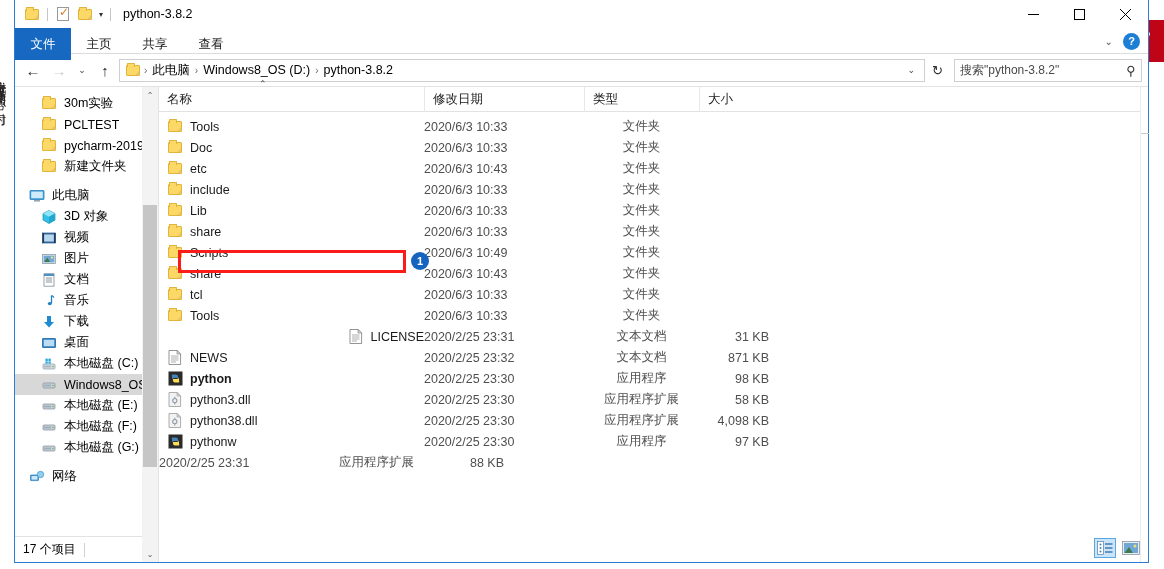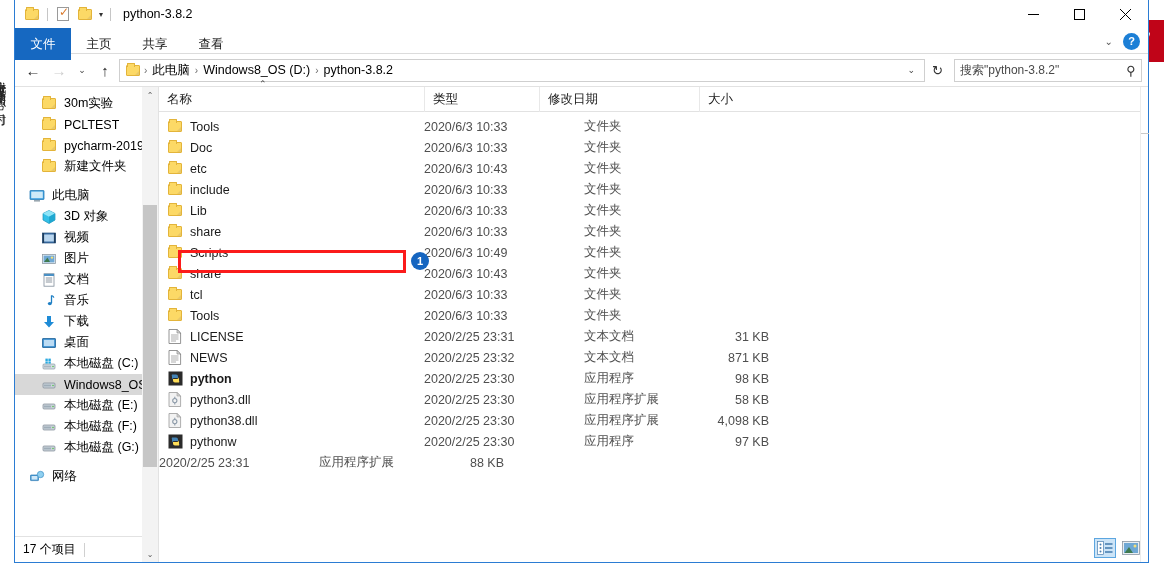--- a/index.html
+++ b/index.html
@@ -176,21 +176,21 @@
   .col + .col { border-left: 1px solid #e8e8e8; }
   .sort-caret {
     position: absolute; top: -8px; left: 100px; font-size: 9px; color: #444;
   }
   .rows { flex: 1 1 auto; overflow: hidden; padding-top: 4px; }
   .row {
     height: 21px; display: flex; align-items: center; font-size: 12.5px; color: #1a1a1a;
   }
   .cell-name { display: flex; align-items: center; gap: 7px; padding-left: 8px; overflow: hidden; }
   .cell-date { color: #4f4f4f; }
-  .cell-type { color: #4f4f4f; }
+  .cell-type { color: #4f4f4f; text-align: center; }
   .cell-size { color: #4f4f4f; text-align: right; padding-right: 10px; }
 
   .vscroll-right {
     position: absolute; right: 0; top: 0; bottom: 0; width: 8px; background: #fff;
     border-left: 1px solid #ececec;
   }
   .vscroll-right .tickline { position: absolute; top: 46px; left: 0; width: 8px; height: 1px; background: #c9c9c9; }
 
   .viewbtns {
     position: absolute; right: 6px; bottom: 4px; display: flex; gap: 4px; align-items: center;
@@ -503,22 +503,22 @@
         </div>
       </div>
 
       <div class="content">
 
         <div class="colhead">
           <div class="col" style="width:265px;">
             <span>名称</span>
             <span class="sort-caret">⌃</span>
           </div>
+          <div class="col" style="width:160px;">修改日期</div>
           <div class="col" style="width:115px;">类型</div>
-          <div class="col" style="width:160px;">修改日期</div>
           <div class="col" style="width:80px;">大小</div>
         </div>
 
         <div class="rows">
 
           <div class="row">
             <div class="cell-name" style="width:265px;">
               <span class="ico">
                   <span class="folder-glyph"></span>
                 </span>
@@ -631,21 +631,21 @@
                   <span class="folder-glyph"></span>
                 </span>
               <span>Tools</span>
             </div>
             <div class="cell-date" style="width:160px;">2020/6/3 10:33</div>
             <div class="cell-type" style="width:115px;">文件夹</div>
             <div class="cell-size" style="width:80px;"></div>
           </div>
 
           <div class="row">
-            <div class="cell-name" style="width:265px;">
+            <div class="cell-name" style="width:265px;justify-content:flex-end;">
               <span class="ico">
                 <svg width="14" height="15" viewBox="0 0 14 15">
                   <polygon points="1,0.5 9,0.5 12.6,4 12.6,14.5 1,14.5" fill="#fff" stroke="#7a7a7a" stroke-width="0.8"></polygon>
                   <polygon points="9,0.5 12.6,4 9,4" fill="#dcdcdc" stroke="#7a7a7a" stroke-width="0.6"></polygon>
                   <line x1="3" y1="6" x2="10.5" y2="6" stroke="#8a8a8a" stroke-width="0.7"></line>
                   <line x1="3" y1="8" x2="10.5" y2="8" stroke="#8a8a8a" stroke-width="0.7"></line>
                   <line x1="3" y1="10" x2="10.5" y2="10" stroke="#8a8a8a" stroke-width="0.7"></line>
                   <line x1="3" y1="12" x2="8" y2="12" stroke="#8a8a8a" stroke-width="0.7"></line>
                 </svg>
               </span>

